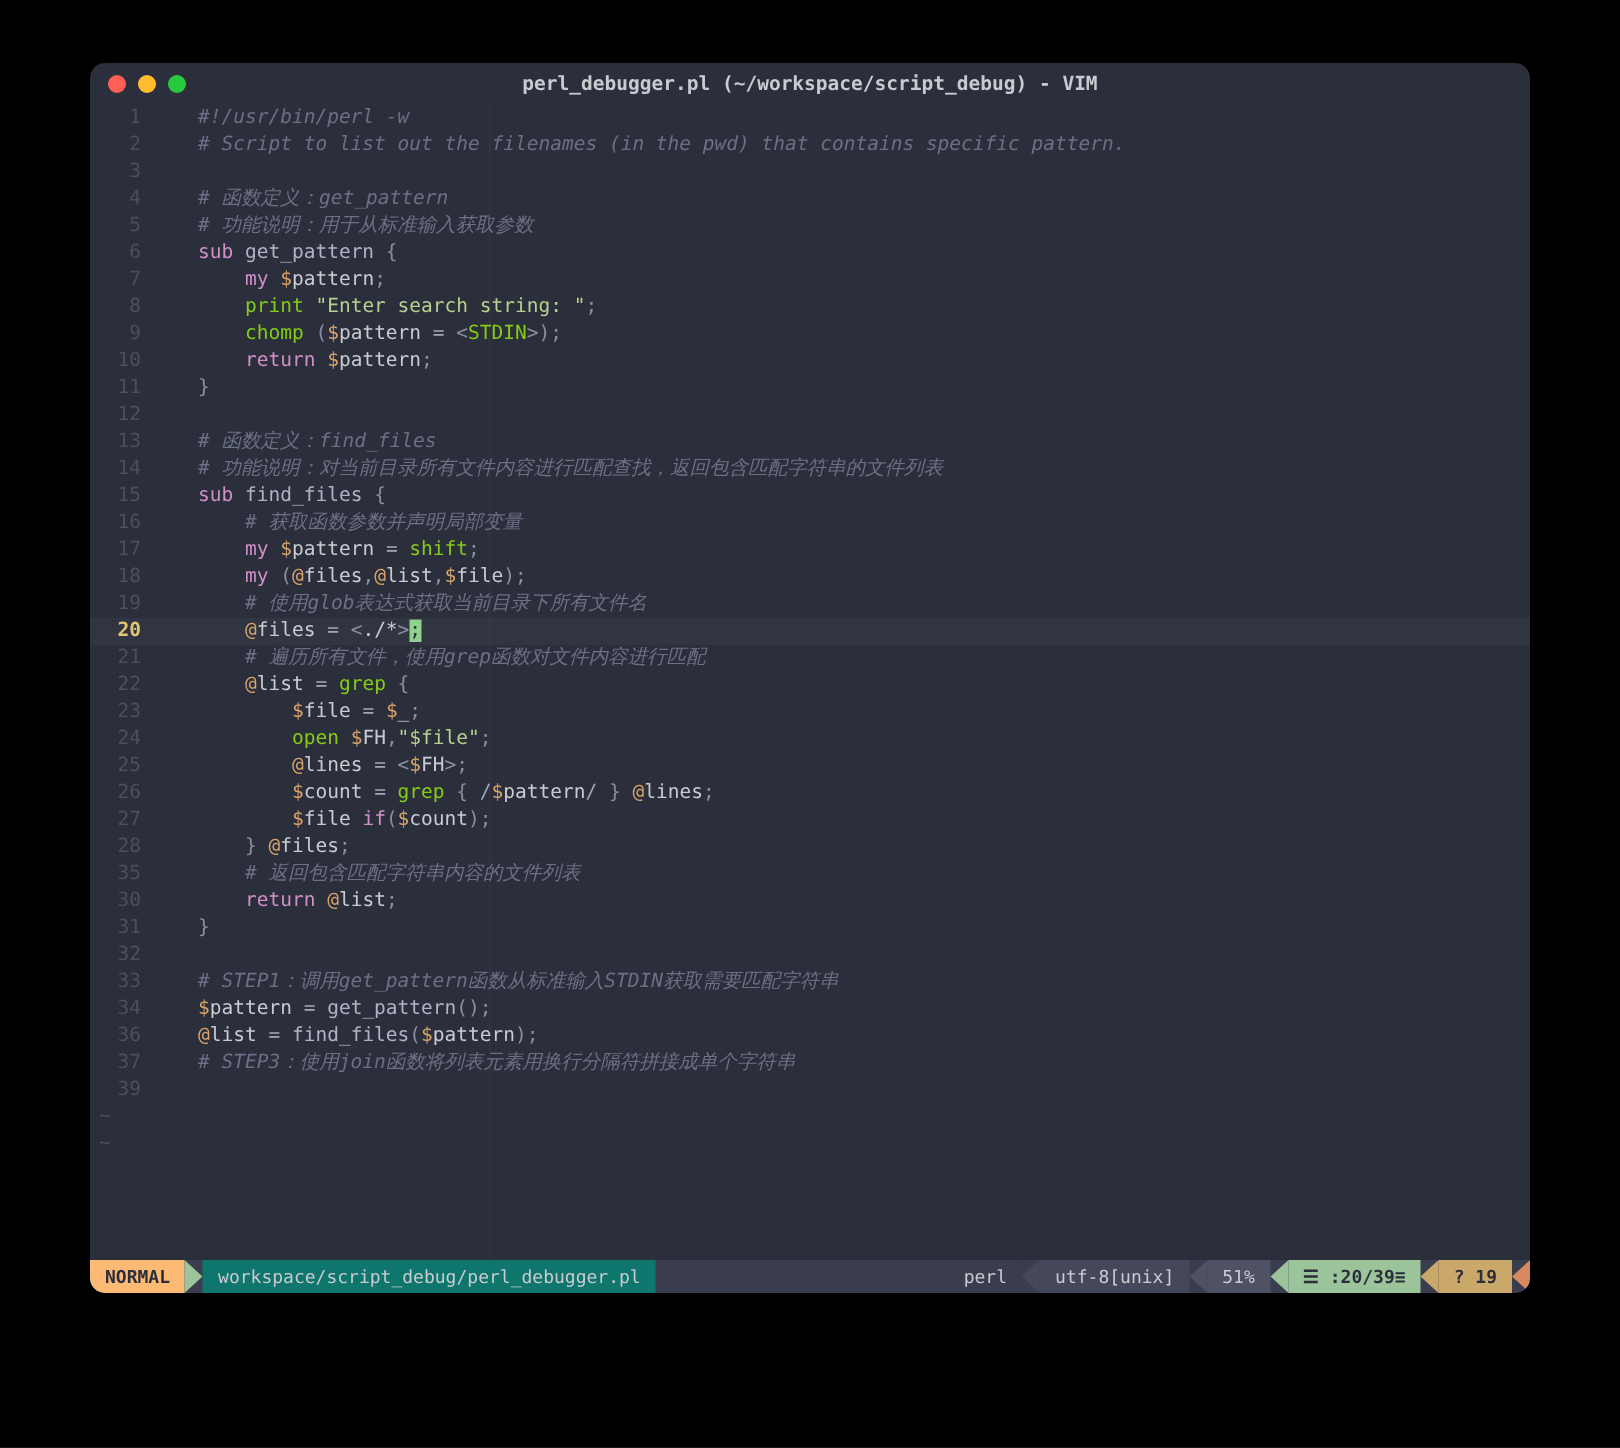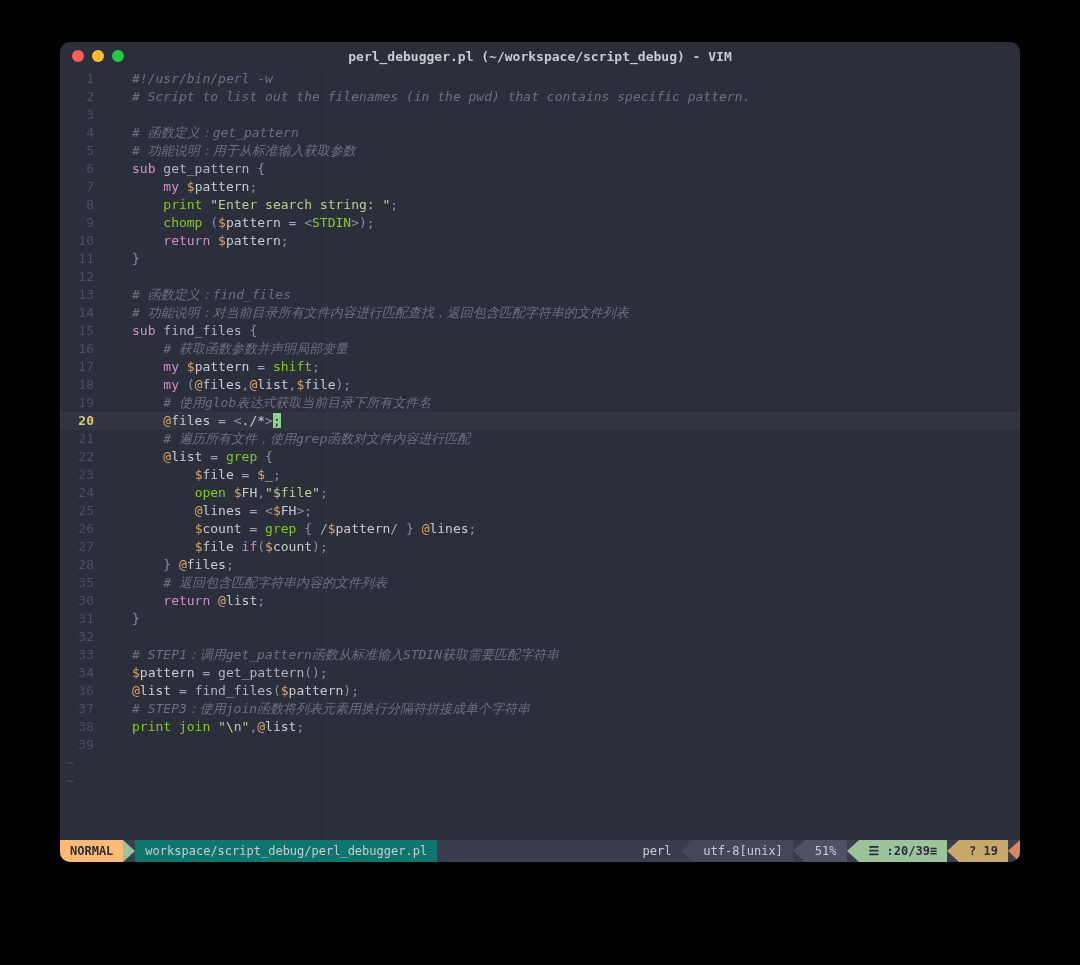--- a/index.html
+++ b/index.html
@@ -240,21 +240,20 @@
         <div class="line"><span class="ln">27</span><span class="code"><span>        </span><span class="c-sigil">$</span><span class="c-var">file</span><span> </span><span class="c-keyword">if</span><span class="c-punc">(</span><span class="c-sigil">$</span><span class="c-var">count</span><span class="c-punc">)</span><span class="c-punc">;</span></span></div>
         <div class="line"><span class="ln">28</span><span class="code"><span>    </span><span class="c-punc">}</span><span> </span><span class="c-sigil">@</span><span class="c-var">files</span><span class="c-punc">;</span></span></div>
         <div class="line"><span class="ln">35</span><span class="code"><span>    </span><span class="c-comment"># 返回包含匹配字符串内容的文件列表</span></span></div>
         <div class="line"><span class="ln">30</span><span class="code"><span>    </span><span class="c-keyword">return</span><span> </span><span class="c-sigil">@</span><span class="c-var">list</span><span class="c-punc">;</span></span></div>
         <div class="line"><span class="ln">31</span><span class="code"><span class="c-punc">}</span></span></div>
         <div class="line"><span class="ln">32</span><span class="code"></span></div>
         <div class="line"><span class="ln">33</span><span class="code"><span class="c-comment"># STEP1：调用get_pattern函数从标准输入STDIN获取需要匹配字符串</span></span></div>
         <div class="line"><span class="ln">34</span><span class="code"><span class="c-sigil">$</span><span class="c-var">pattern</span><span> </span><span class="c-op">=</span><span> </span><span class="c-func">get_pattern</span><span class="c-punc">()</span><span class="c-punc">;</span></span></div>
         <div class="line"><span class="ln">36</span><span class="code"><span class="c-sigil">@</span><span class="c-var">list</span><span> </span><span class="c-op">=</span><span> </span><span class="c-func">find_files</span><span class="c-punc">(</span><span class="c-sigil">$</span><span class="c-var">pattern</span><span class="c-punc">)</span><span class="c-punc">;</span></span></div>
         <div class="line"><span class="ln">37</span><span class="code"><span class="c-comment"># STEP3：使用join函数将列表元素用换行分隔符拼接成单个字符串</span></span></div>
-        <div class="line"><span class="ln">38</span><span class="code"><span class="c-builtin">print</span><span> </span><span class="c-builtin">join</span><span> </span><span class="c-string">"\n"</span><span class="c-punc">,</span><span class="c-sigil">@</span><span class="c-var">list</span><span class="c-punc">;</span></span></div>
         <div class="line"><span class="ln">39</span><span class="code"></span></div>
         <div class="line"><span class="tilde">~</span></div>
         <div class="line"><span class="tilde">~</span></div>
       </div>
 
     <div class="statusbar">
       <div class="seg mode">NORMAL</div>
       <div class="sep r-mode"></div>
       <div class="seg path">workspace/script_debug/perl_debugger.pl</div>
 

